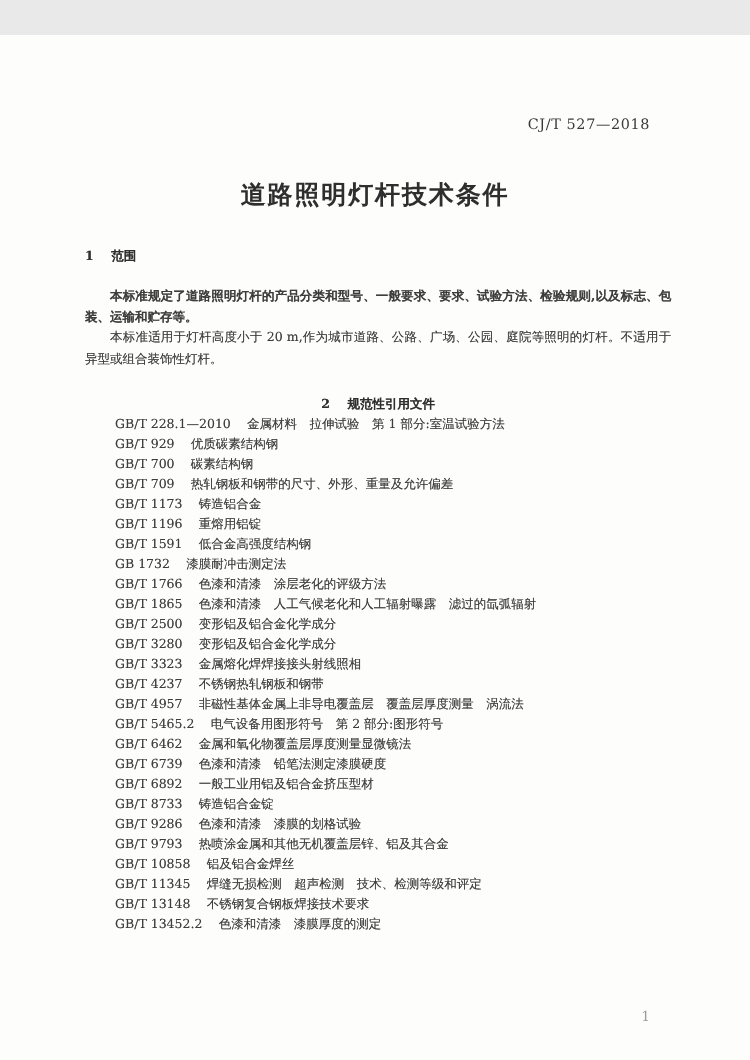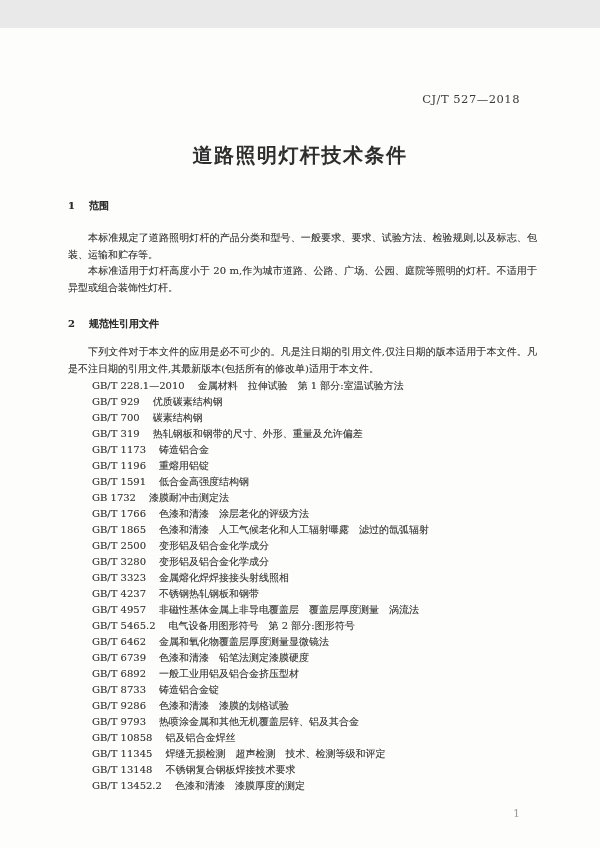--- a/index.html
+++ b/index.html
@@ -40,27 +40,27 @@
     line-height:16px;
     text-align:justify;
     text-shadow:0 0 0.3px rgba(70,70,70,.55);
   }
   .sec-heading{
     font-weight:bold;
     color:#2e2e2e;
     text-align:left;
   }
   .sec-heading .sec-num{margin-right:14px;}
-  .sec-heading.second{margin-top:20px;}
+  .sec-heading.second{margin-top:20px;text-align:center;}
   p.para{
     margin:0;
     text-indent:2em;
     line-height:16.6px;
   }
-  p.para.first{margin-top:16px;}
+  p.para.first{margin-top:16px;font-weight:bold;}
   p.intro{margin-top:12px;}
   .ref-list{margin:0;}
   .ref-item{
     padding-left:24px;
     line-height:16px;
     white-space:nowrap;
     text-align:left;
   }
   .ref-code{margin-right:13px;}
   .page-number{
@@ -86,27 +86,26 @@
     </div>
 
     <p class="para first">本标准规定了道路照明灯杆的产品分类和型号、一般要求、要求、试验方法、检验规则,以及标志、包装、运输和贮存等。</p>
 
     <p class="para">本标准适用于灯杆高度小于 20 m,作为城市道路、公路、广场、公园、庭院等照明的灯杆。不适用于异型或组合装饰性灯杆。</p>
 
     <div class="sec-heading second">
       <span class="sec-num">2</span><span>规范性引用文件</span>
     </div>
 
-    <p class="para intro">下列文件对于本文件的应用是必不可少的。凡是注日期的引用文件,仅注日期的版本适用于本文件。凡是不注日期的引用文件,其最新版本(包括所有的修改单)适用于本文件。</p>
 
     <div class="ref-list">
         <div class="ref-item"><span class="ref-code">GB/T 228.1—2010</span><span class="ref-title">金属材料　拉伸试验　第 1 部分:室温试验方法</span></div>
         <div class="ref-item"><span class="ref-code">GB/T 929</span><span class="ref-title">优质碳素结构钢</span></div>
         <div class="ref-item"><span class="ref-code">GB/T 700</span><span class="ref-title">碳素结构钢</span></div>
-        <div class="ref-item"><span class="ref-code">GB/T 319</span><span class="ref-title">热轧钢板和钢带的尺寸、外形、重量及允许偏差</span></div>
+        <div class="ref-item"><span class="ref-code">GB/T 709</span><span class="ref-title">热轧钢板和钢带的尺寸、外形、重量及允许偏差</span></div>
         <div class="ref-item"><span class="ref-code">GB/T 1173</span><span class="ref-title">铸造铝合金</span></div>
         <div class="ref-item"><span class="ref-code">GB/T 1196</span><span class="ref-title">重熔用铝锭</span></div>
         <div class="ref-item"><span class="ref-code">GB/T 1591</span><span class="ref-title">低合金高强度结构钢</span></div>
         <div class="ref-item"><span class="ref-code">GB 1732</span><span class="ref-title">漆膜耐冲击测定法</span></div>
         <div class="ref-item"><span class="ref-code">GB/T 1766</span><span class="ref-title">色漆和清漆　涂层老化的评级方法</span></div>
         <div class="ref-item"><span class="ref-code">GB/T 1865</span><span class="ref-title">色漆和清漆　人工气候老化和人工辐射曝露　滤过的氙弧辐射</span></div>
         <div class="ref-item"><span class="ref-code">GB/T 2500</span><span class="ref-title">变形铝及铝合金化学成分</span></div>
         <div class="ref-item"><span class="ref-code">GB/T 3280</span><span class="ref-title">变形铝及铝合金化学成分</span></div>
         <div class="ref-item"><span class="ref-code">GB/T 3323</span><span class="ref-title">金属熔化焊焊接接头射线照相</span></div>
         <div class="ref-item"><span class="ref-code">GB/T 4237</span><span class="ref-title">不锈钢热轧钢板和钢带</span></div>

